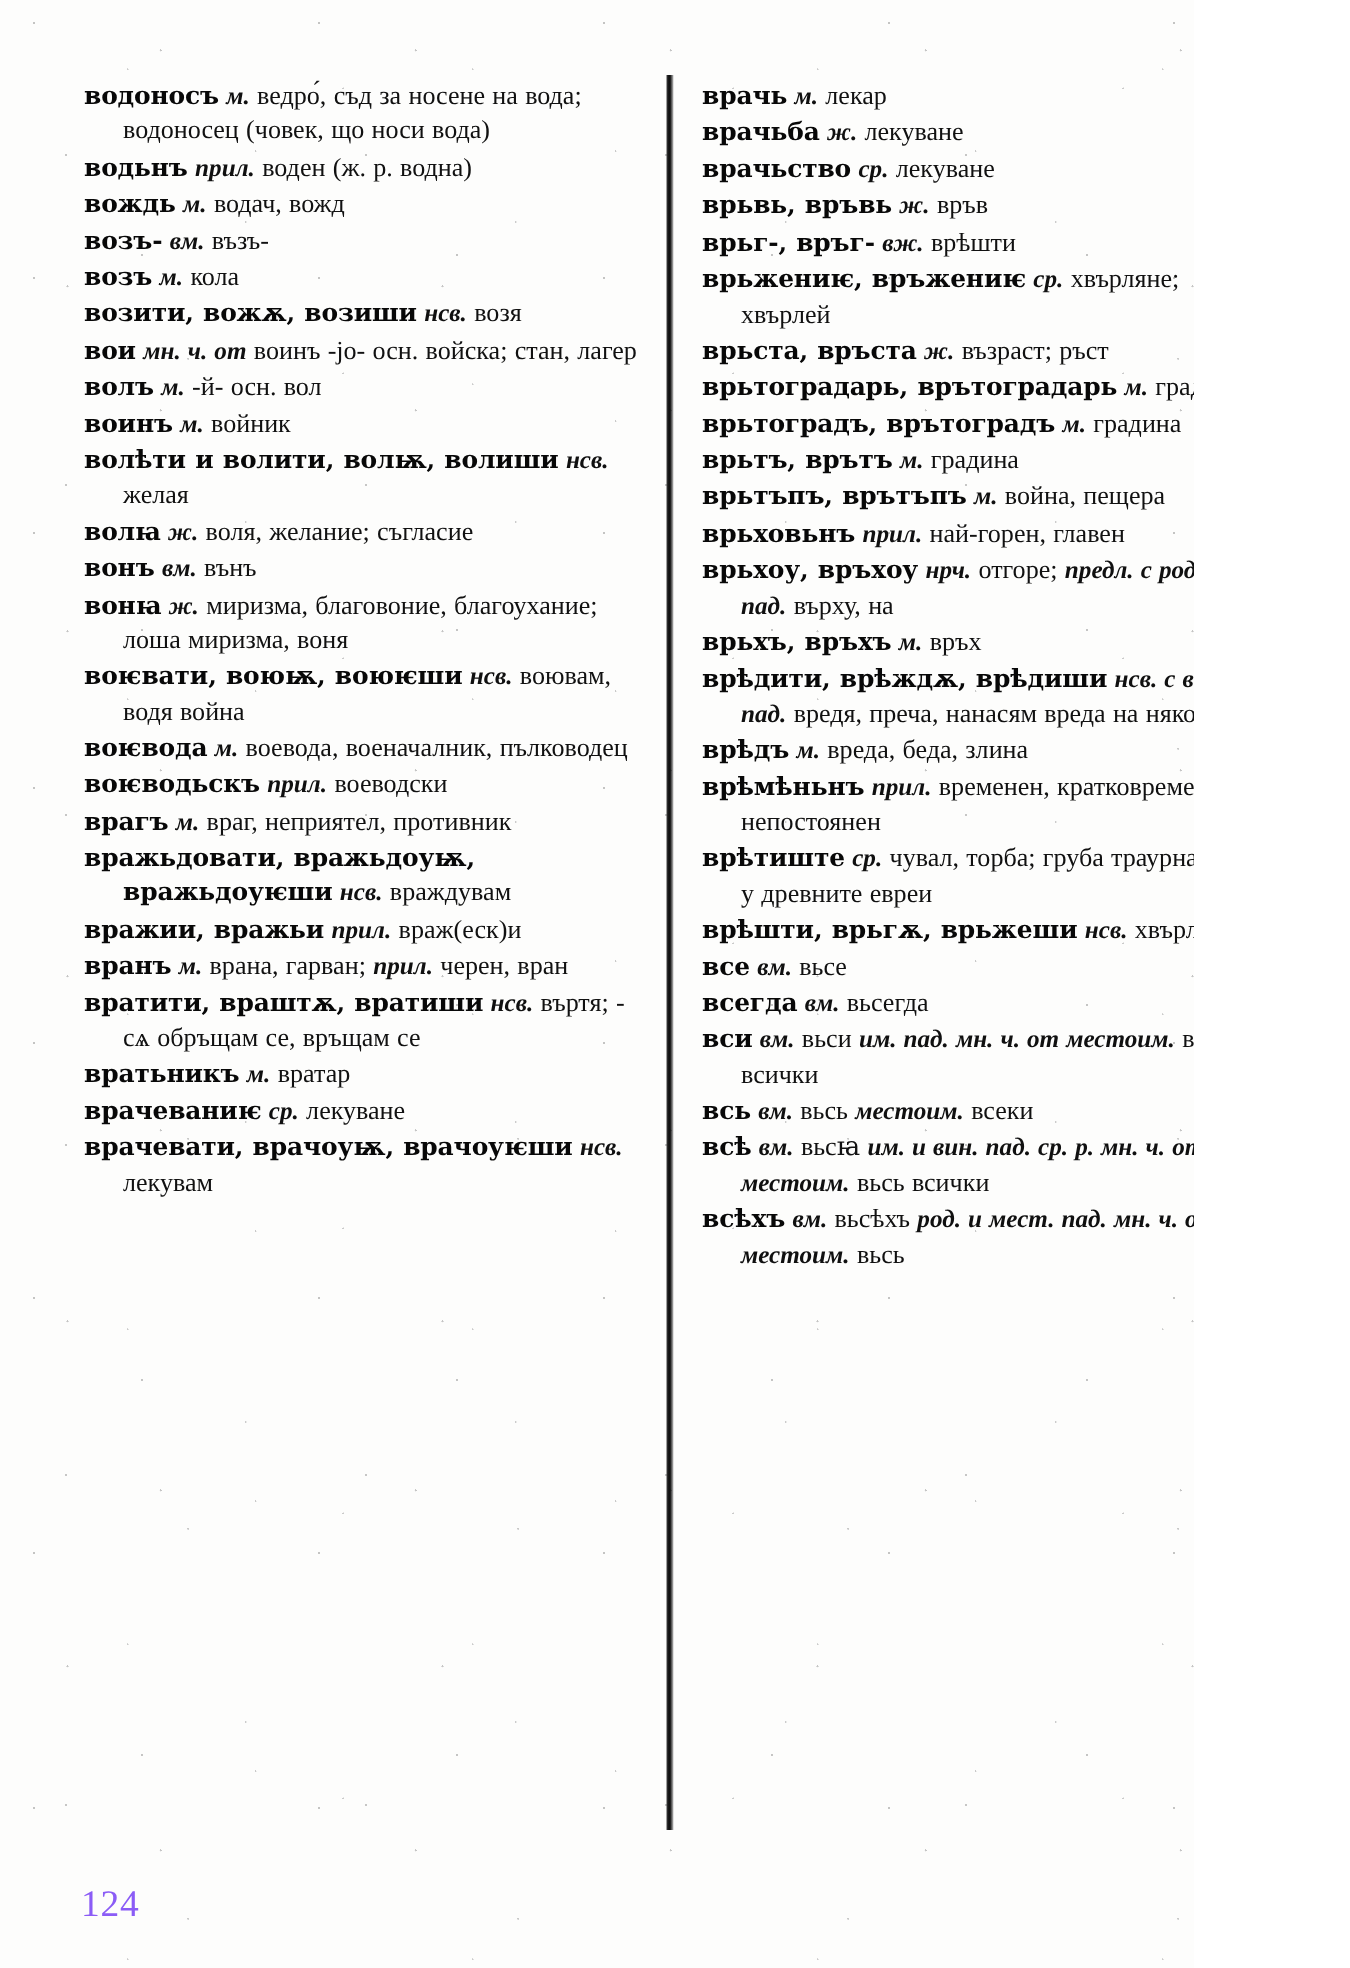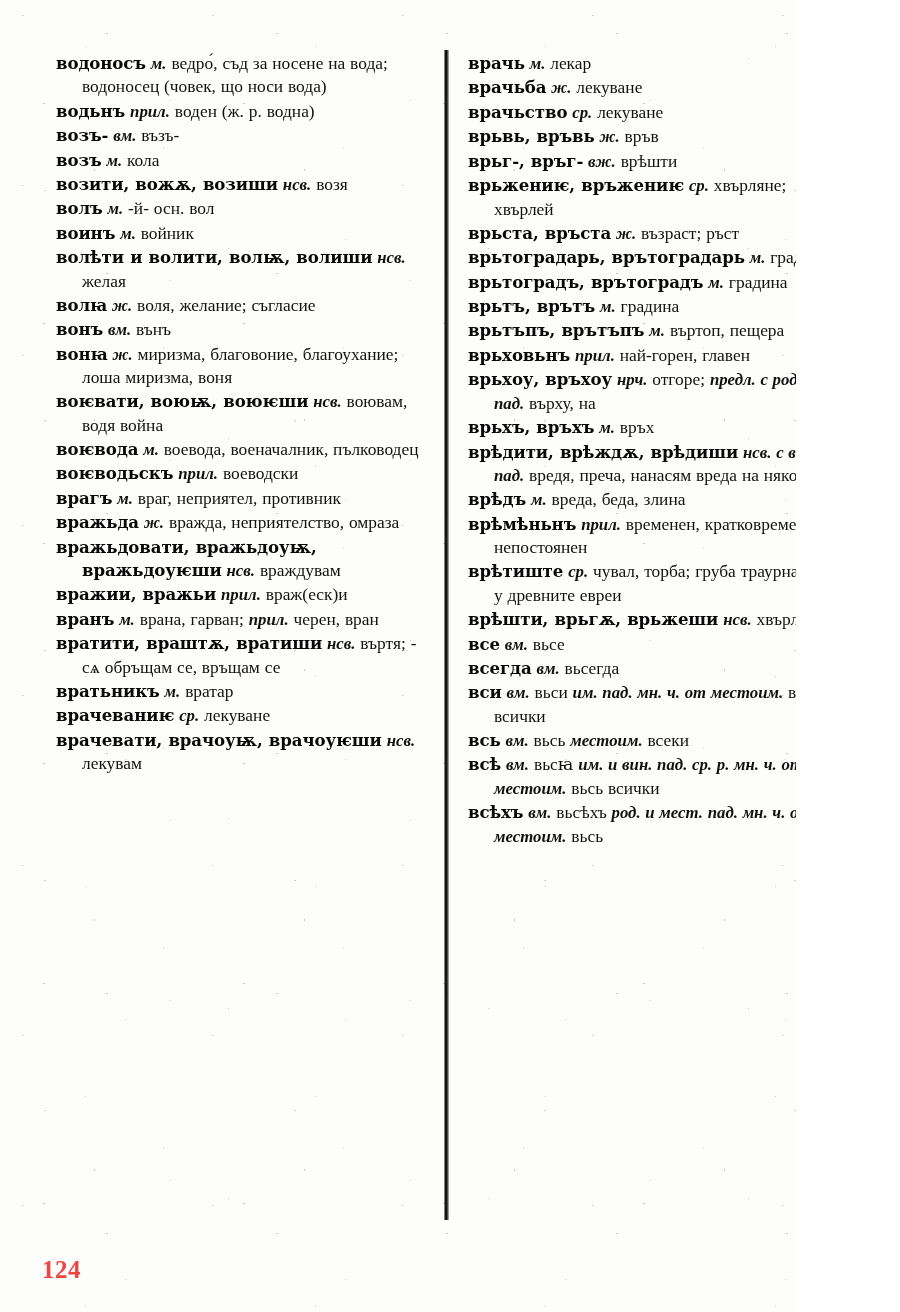--- a/index.html
+++ b/index.html
@@ -100,75 +100,76 @@
     color: #111;
   }
   sup.sc {
     font-size: .6em;
     font-weight: bold;
     vertical-align: super;
   }
 
   .folio {
     position: absolute;
-    left: 42px;
+    left: 54px;
     bottom: 28px;
     font-family: "Liberation Serif", "DejaVu Serif", serif;
-    font-weight: bold;
+    font-weight: normal;
     font-size: 25px;
-    color: #ef4444;
+    color: #8b5cf6;
     letter-spacing: .5px;
   }
 </style>
 </head>
 <body>
 
 <div class="page">
   <div class="paper-noise"></div>
 
   <div class="divider"></div>
 
   <div class="columns">
     <div class="col col-left">
         <p class="entry"><span class="hw">водоносъ</span> <span class="gr">м.</span> <span class="gl">ведро́, съд за носене на вода; водоносец (човек, що носи вода)</span></p>
         <p class="entry"><span class="hw">водьнъ</span> <span class="gr">прил.</span> <span class="gl">воден (ж. р. водна)</span></p>
+        <p class="entry"><span class="hw">вождь</span> <span class="gr">м.</span> <span class="gl">водач, вожд</span></p>
         <p class="entry"><span class="hw">возъ-</span> <span class="gr">вм.</span> <span class="gl">възъ-</span></p>
         <p class="entry"><span class="hw">возъ</span> <span class="gr">м.</span> <span class="gl">кола</span></p>
         <p class="entry"><span class="hw">возити, вожѫ, возиши</span> <span class="gr">нсв.</span> <span class="gl">возя</span></p>
+        <p class="entry"><span class="hw">вои</span> <span class="gr">мн. ч. от</span> <span class="gl">воинъ -jo- осн. войска; стан, лагер</span></p>
         <p class="entry"><span class="hw">волъ</span> <span class="gr">м.</span> <span class="gl">-й- осн. вол</span></p>
         <p class="entry"><span class="hw">воинъ</span> <span class="gr">м.</span> <span class="gl">войник</span></p>
         <p class="entry"><span class="hw">волѣти и волити, волѭ, волиши</span> <span class="gr">нсв.</span> <span class="gl">желая</span></p>
         <p class="entry"><span class="hw">волꙗ</span> <span class="gr">ж.</span> <span class="gl">воля, желание; съгласие</span></p>
         <p class="entry"><span class="hw">вонъ</span> <span class="gr">вм.</span> <span class="gl">вънъ</span></p>
         <p class="entry"><span class="hw">вонꙗ</span> <span class="gr">ж.</span> <span class="gl">миризма, благовоние, благоухание; лоша миризма, воня</span></p>
         <p class="entry"><span class="hw">воѥвати, воюѭ, воюѥши</span> <span class="gr">нсв.</span> <span class="gl">воювам, водя война</span></p>
         <p class="entry"><span class="hw">воѥвода</span> <span class="gr">м.</span> <span class="gl">воевода, военачалник, пълководец</span></p>
         <p class="entry"><span class="hw">воѥводьскъ</span> <span class="gr">прил.</span> <span class="gl">воеводски</span></p>
         <p class="entry"><span class="hw">врагъ</span> <span class="gr">м.</span> <span class="gl">враг, неприятел, противник</span></p>
-        <p class="entry"><span class="hw">вражьда</span> <span class="gr">ж.</span> <span class="gl">вражда, неприятелство, омраза</span></p>
         <p class="entry"><span class="hw">вражьдовати, вражьдоуѭ, вражьдоуѥши</span> <span class="gr">нсв.</span> <span class="gl">враждувам</span></p>
         <p class="entry"><span class="hw">вражии, вражьи</span> <span class="gr">прил.</span> <span class="gl">враж(еск)и</span></p>
         <p class="entry"><span class="hw">вранъ</span> <span class="gr">м.</span> <span class="gl">врана, гарван;</span> <span class="gr">прил.</span> <span class="gl">черен, вран</span></p>
         <p class="entry"><span class="hw">вратити, враштѫ, вратиши</span> <span class="gr">нсв.</span> <span class="gl">въртя; - сѧ обръщам се, връщам се</span></p>
         <p class="entry"><span class="hw">вратьникъ</span> <span class="gr">м.</span> <span class="gl">вратар</span></p>
         <p class="entry"><span class="hw">врачеваниѥ</span> <span class="gr">ср.</span> <span class="gl">лекуване</span></p>
         <p class="entry"><span class="hw">врачевати, врачоуѭ, врачоуѥши</span> <span class="gr">нсв.</span> <span class="gl">лекувам</span></p>
       </div>
     <div class="col col-right">
         <p class="entry"><span class="hw">врачь</span> <span class="gr">м.</span> <span class="gl">лекар</span></p>
         <p class="entry"><span class="hw">врачьба</span> <span class="gr">ж.</span> <span class="gl">лекуване</span></p>
         <p class="entry"><span class="hw">врачьство</span> <span class="gr">ср.</span> <span class="gl">лекуване</span></p>
         <p class="entry"><span class="hw">врьвь, връвь</span> <span class="gr">ж.</span> <span class="gl">връв</span></p>
         <p class="entry"><span class="hw">врьг-, връг-</span> <span class="gr">вж.</span> <span class="gl">врѣшти</span></p>
         <p class="entry"><span class="hw">врьжениѥ, връжениѥ</span> <span class="gr">ср.</span> <span class="gl">хвърляне; хвърлей</span></p>
         <p class="entry"><span class="hw">врьста, връста</span> <span class="gr">ж.</span> <span class="gl">възраст; ръст</span></p>
         <p class="entry"><span class="hw">врьтоградарь, врътоградарь</span> <span class="gr">м.</span> <span class="gl">градинар</span></p>
         <p class="entry"><span class="hw">врьтоградъ, врътоградъ</span> <span class="gr">м.</span> <span class="gl">градина</span></p>
         <p class="entry"><span class="hw">врьтъ, врътъ</span> <span class="gr">м.</span> <span class="gl">градина</span></p>
-        <p class="entry"><span class="hw">врьтъпъ, врътъпъ</span> <span class="gr">м.</span> <span class="gl">въртоп, пещера</span></p>
+        <p class="entry"><span class="hw">врьтъпъ, врътъпъ</span> <span class="gr">м.</span> <span class="gl">война, пещера</span></p>
         <p class="entry"><span class="hw">врьховьнъ</span> <span class="gr">прил.</span> <span class="gl">най-горен, главен</span></p>
         <p class="entry"><span class="hw">врьхоу, връхоу</span> <span class="gr">нрч.</span> <span class="gl">отгоре;</span> <span class="gr">предл. с родит. пад.</span> <span class="gl">върху, на</span></p>
         <p class="entry"><span class="hw">врьхъ, връхъ</span> <span class="gr">м.</span> <span class="gl">връх</span></p>
         <p class="entry"><span class="hw">врѣдити, врѣждѫ, врѣдиши</span> <span class="gr">нсв. с вин. пад.</span> <span class="gl">вредя, преча, нанасям вреда на някого</span></p>
         <p class="entry"><span class="hw">врѣдъ</span> <span class="gr">м.</span> <span class="gl">вреда, беда, злина</span></p>
         <p class="entry"><span class="hw">врѣмѣньнъ</span> <span class="gr">прил.</span> <span class="gl">временен, кратковременен, непостоянен</span></p>
         <p class="entry"><span class="hw">врѣтиште</span> <span class="gr">ср.</span> <span class="gl">чувал, торба; груба траурна дреха у древните евреи</span></p>
         <p class="entry"><span class="hw">врѣшти, врьгѫ, врьжеши</span> <span class="gr">нсв.</span> <span class="gl">хвърлям</span></p>
         <p class="entry"><span class="hw">все</span> <span class="gr">вм.</span> <span class="gl">вьсе</span></p>
         <p class="entry"><span class="hw">всегда</span> <span class="gr">вм.</span> <span class="gl">вьсегда</span></p>

